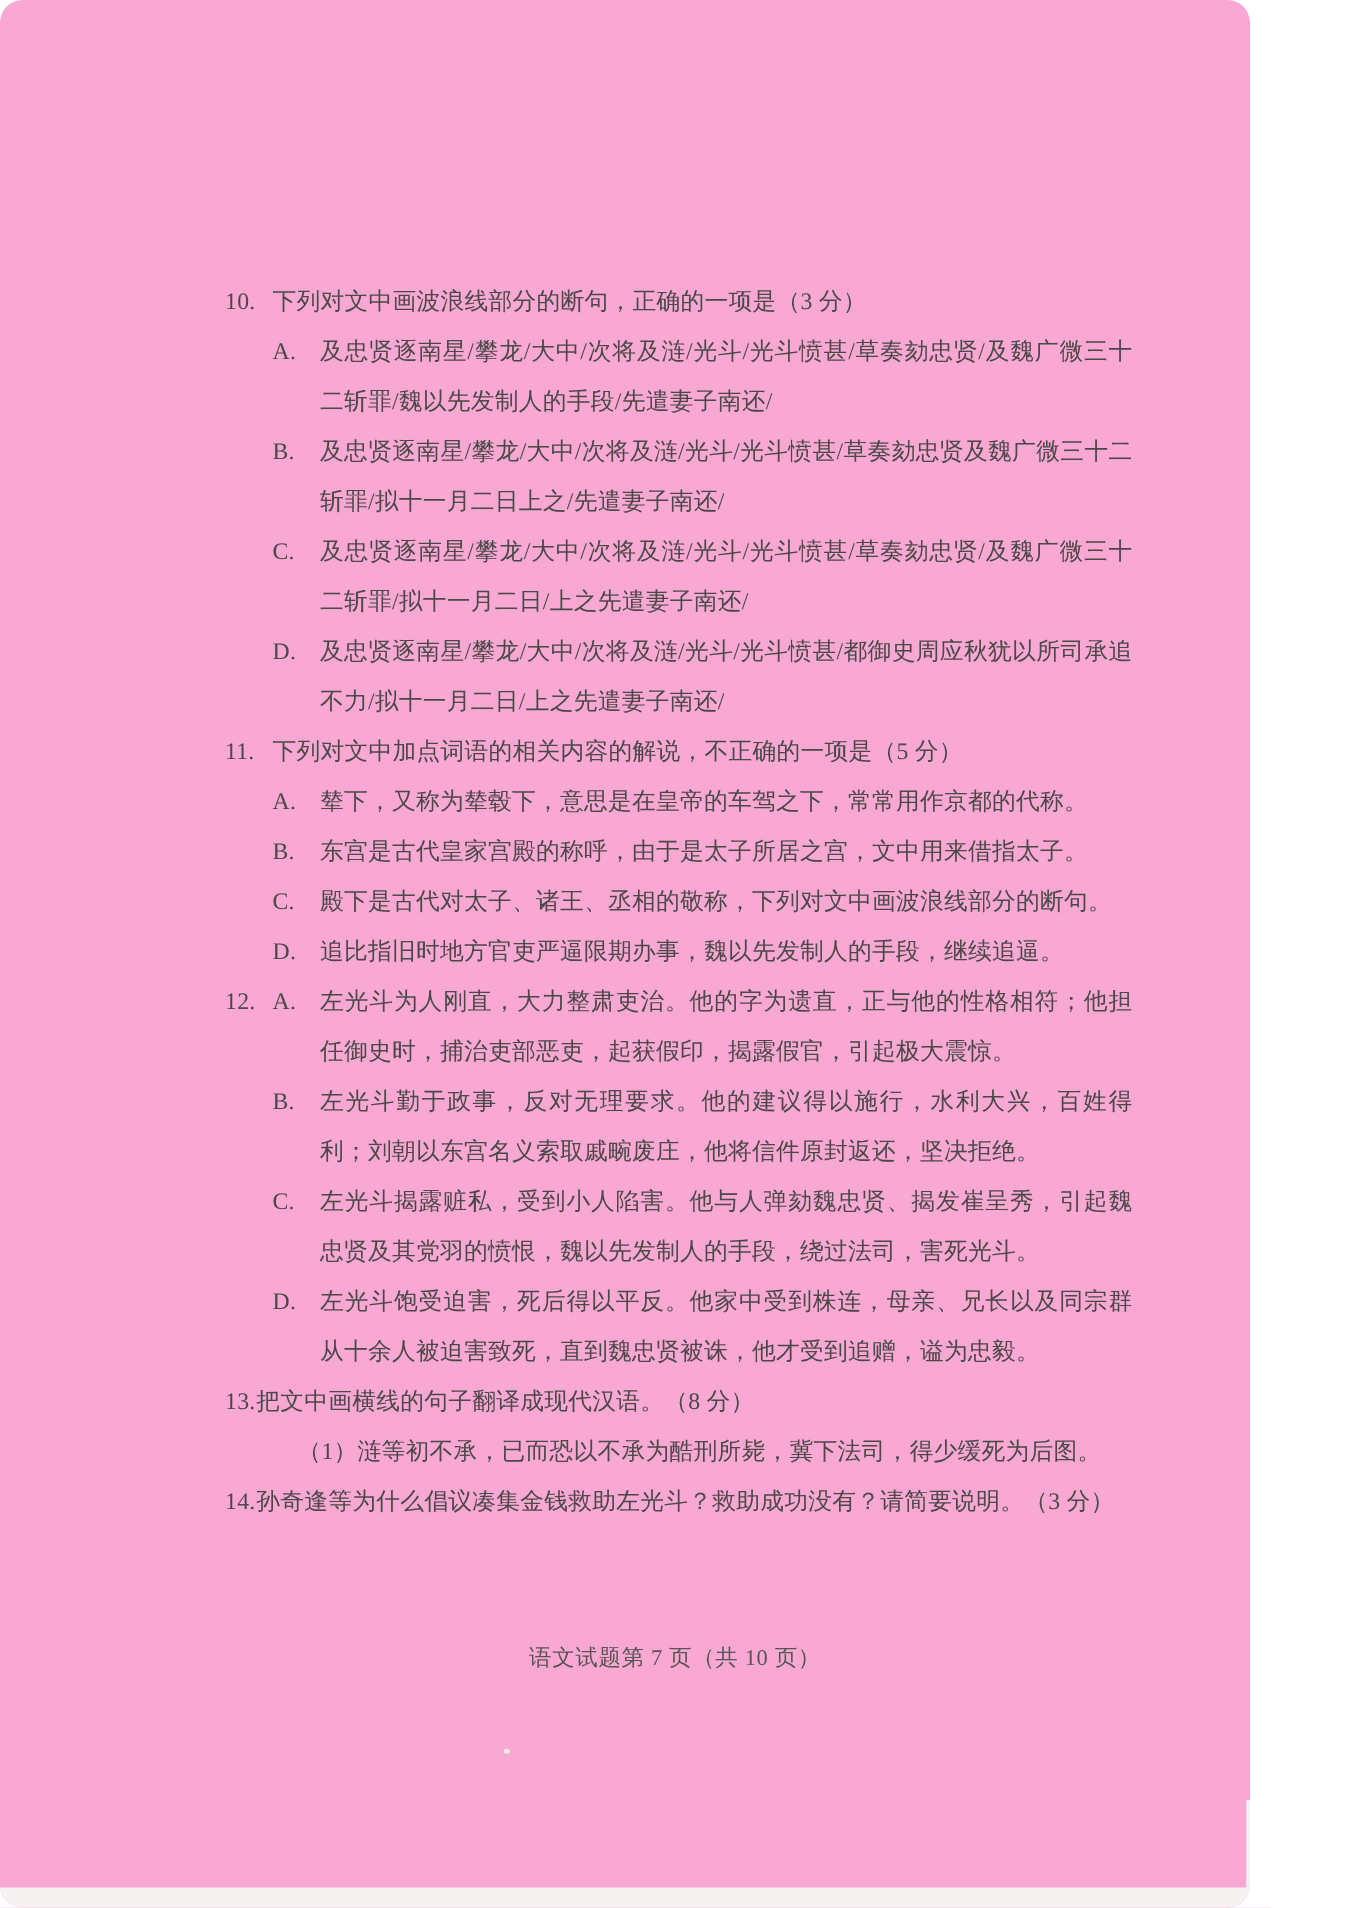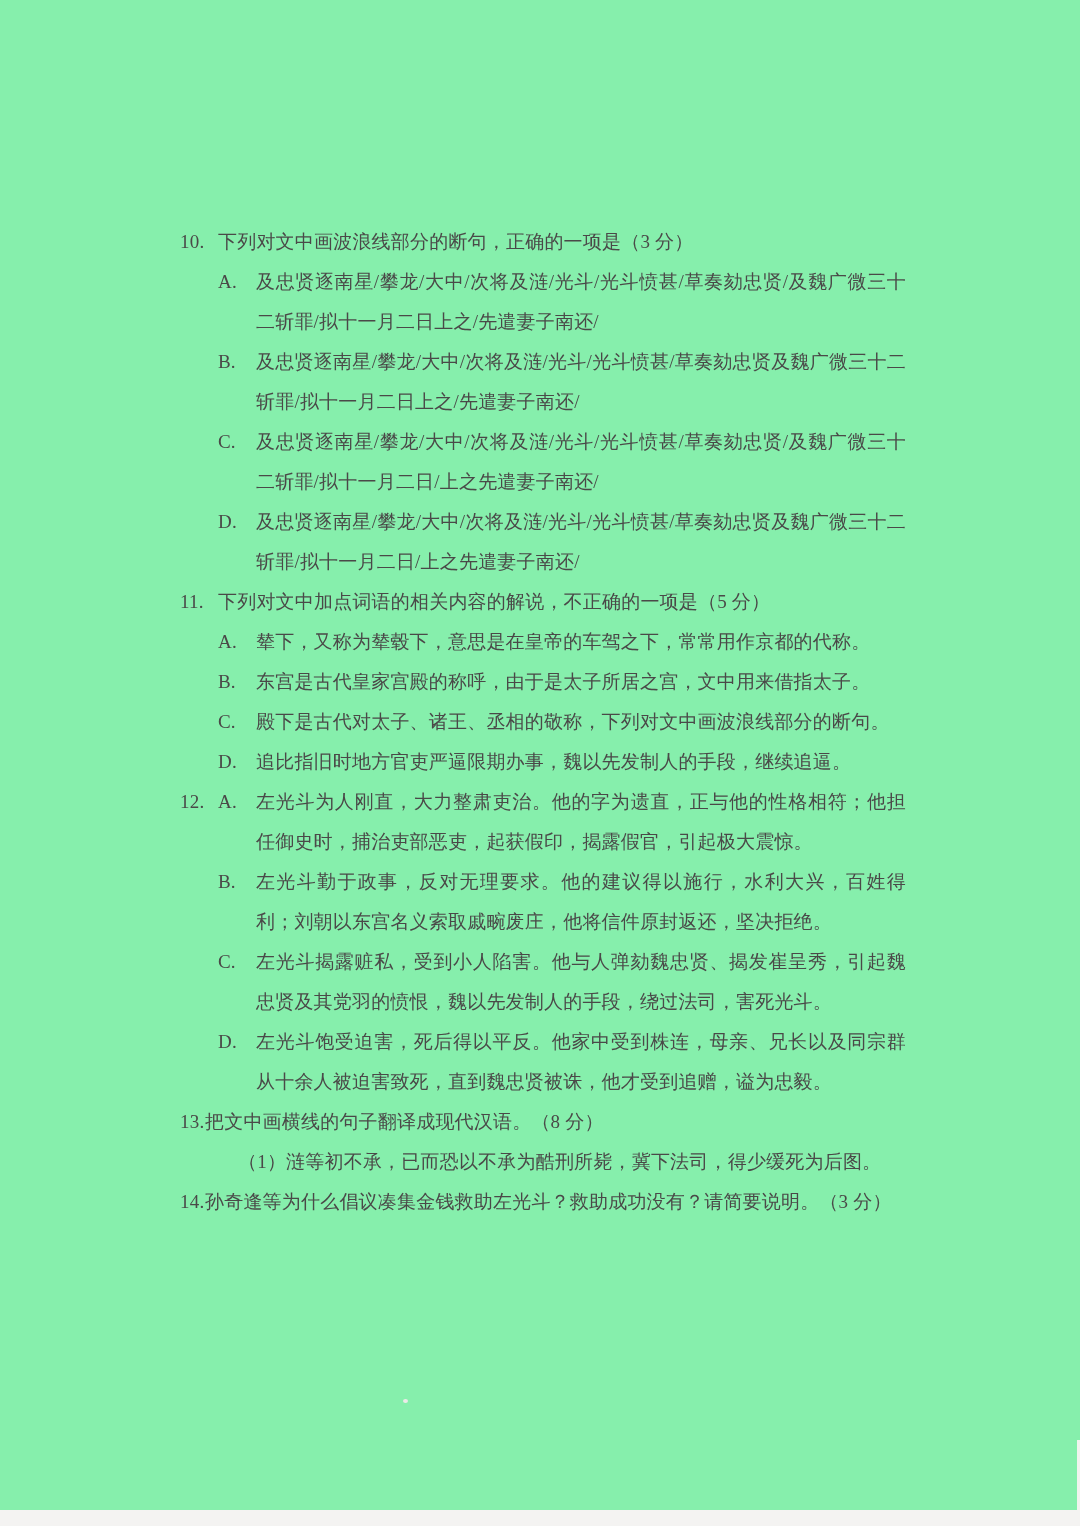--- a/index.html
+++ b/index.html
@@ -2,26 +2,27 @@
 <html><head>
 <meta charset="utf-8">
 <style>
   html, body {
     margin: 0;
     padding: 0;
     background: #ffffff;
   }
   .page {
     position: relative;
-    width: 1080px;
+    width: 1000px;
     height: 1526px;
-    background: #86efac;
+    background: #f9a8d4;
     overflow: hidden;
     font-family: "Liberation Serif", "DejaVu Serif", serif;
     color: #4a4948;
+    border-radius: 18px;
   }
   .content {
     position: absolute;
     left: 180px;
     top: 222px;
     width: 726px;
     font-size: 19px;
     line-height: 40px;
     letter-spacing: 0.2px;
   }
@@ -81,33 +82,33 @@
 
 <div class="page">
   <div class="content">
 
     <div class="q">
       <span class="q-num">10.</span>
       <div class="q-body">
         <div class="q-stem">下列对文中画波浪线部分的断句，正确的一项是（3 分）</div>
         <div class="opt">
           <span class="opt-label">A.</span>
-          <div class="opt-text">及忠贤逐南星/攀龙/大中/次将及涟/光斗/光斗愤甚/草奏劾忠贤/及魏广微三十二斩罪/拟十一月二日上之/先遣妻子南还/</div>
+          <div class="opt-text">及忠贤逐南星/攀龙/大中/次将及涟/光斗/光斗愤甚/草奏劾忠贤/及魏广微三十二斩罪/魏以先发制人的手段/先遣妻子南还/</div>
         </div>
         <div class="opt">
           <span class="opt-label">B.</span>
           <div class="opt-text">及忠贤逐南星/攀龙/大中/次将及涟/光斗/光斗愤甚/草奏劾忠贤及魏广微三十二斩罪/拟十一月二日上之/先遣妻子南还/</div>
         </div>
         <div class="opt">
           <span class="opt-label">C.</span>
           <div class="opt-text">及忠贤逐南星/攀龙/大中/次将及涟/光斗/光斗愤甚/草奏劾忠贤/及魏广微三十二斩罪/拟十一月二日/上之先遣妻子南还/</div>
         </div>
         <div class="opt">
           <span class="opt-label">D.</span>
-          <div class="opt-text">及忠贤逐南星/攀龙/大中/次将及涟/光斗/光斗愤甚/草奏劾忠贤及魏广微三十二斩罪/拟十一月二日/上之先遣妻子南还/</div>
+          <div class="opt-text">及忠贤逐南星/攀龙/大中/次将及涟/光斗/光斗愤甚/都御史周应秋犹以所司承追不力/拟十一月二日/上之先遣妻子南还/</div>
         </div>
       </div>
     </div>
 
     <div class="q">
       <span class="q-num">11.</span>
       <div class="q-body">
         <div class="q-stem">下列对文中加点词语的相关内容的解说，不正确的一项是（5 分）</div>
         <div class="opt">
           <span class="opt-label">A.</span>
@@ -160,16 +161,17 @@
 
     <div class="q narrow-num">
       <span class="q-num">14.</span>
       <div class="q-body">
         <div class="q-stem">孙奇逢等为什么倡议凑集金钱救助左光斗？救助成功没有？请简要说明。（3 分）</div>
       </div>
     </div>
 
   </div>
 
+  <div class="footer">语文试题第 7 页（共 10 页）</div>
   <div class="speck"></div>
   <div class="right-sliver"></div>
   <div class="bottom-band"></div>
 </div>
 
 </body></html>

